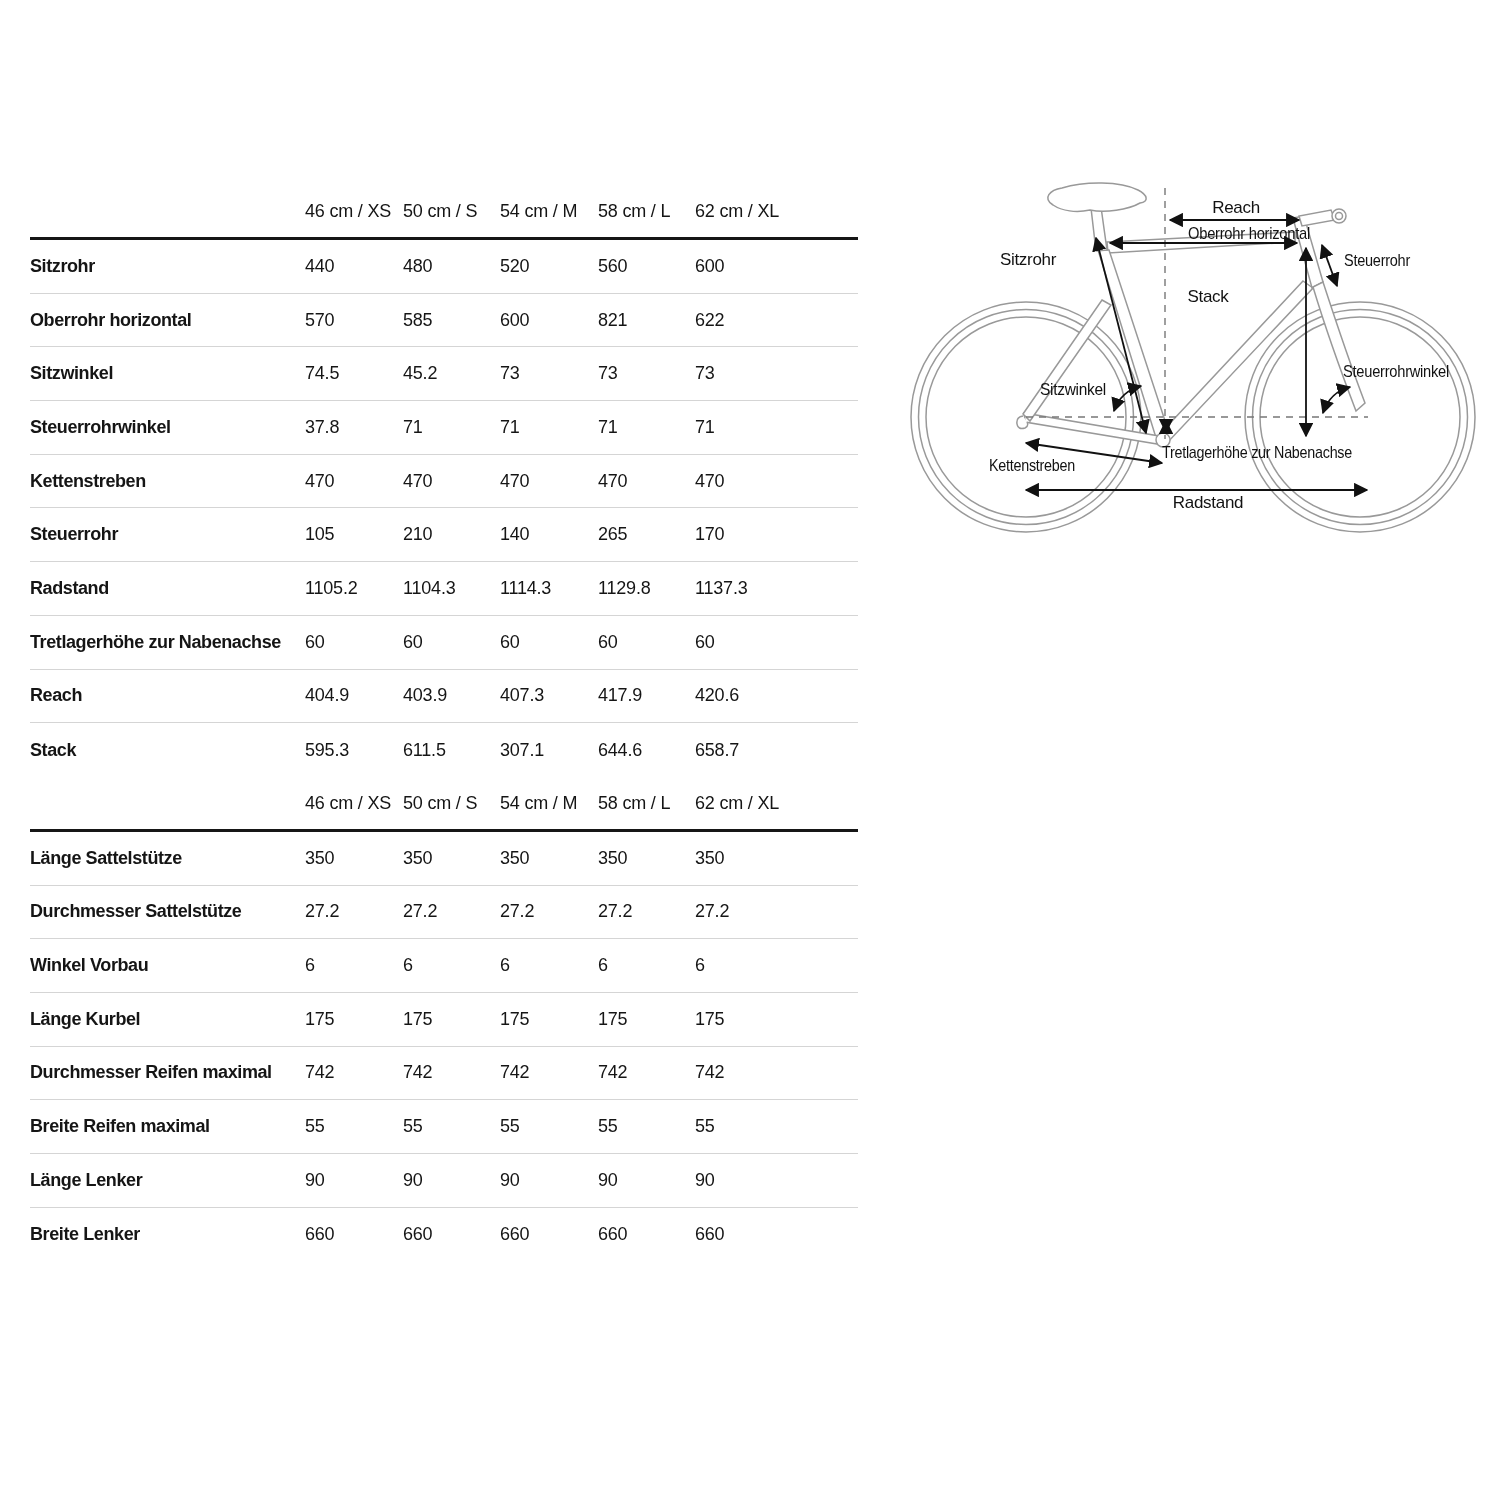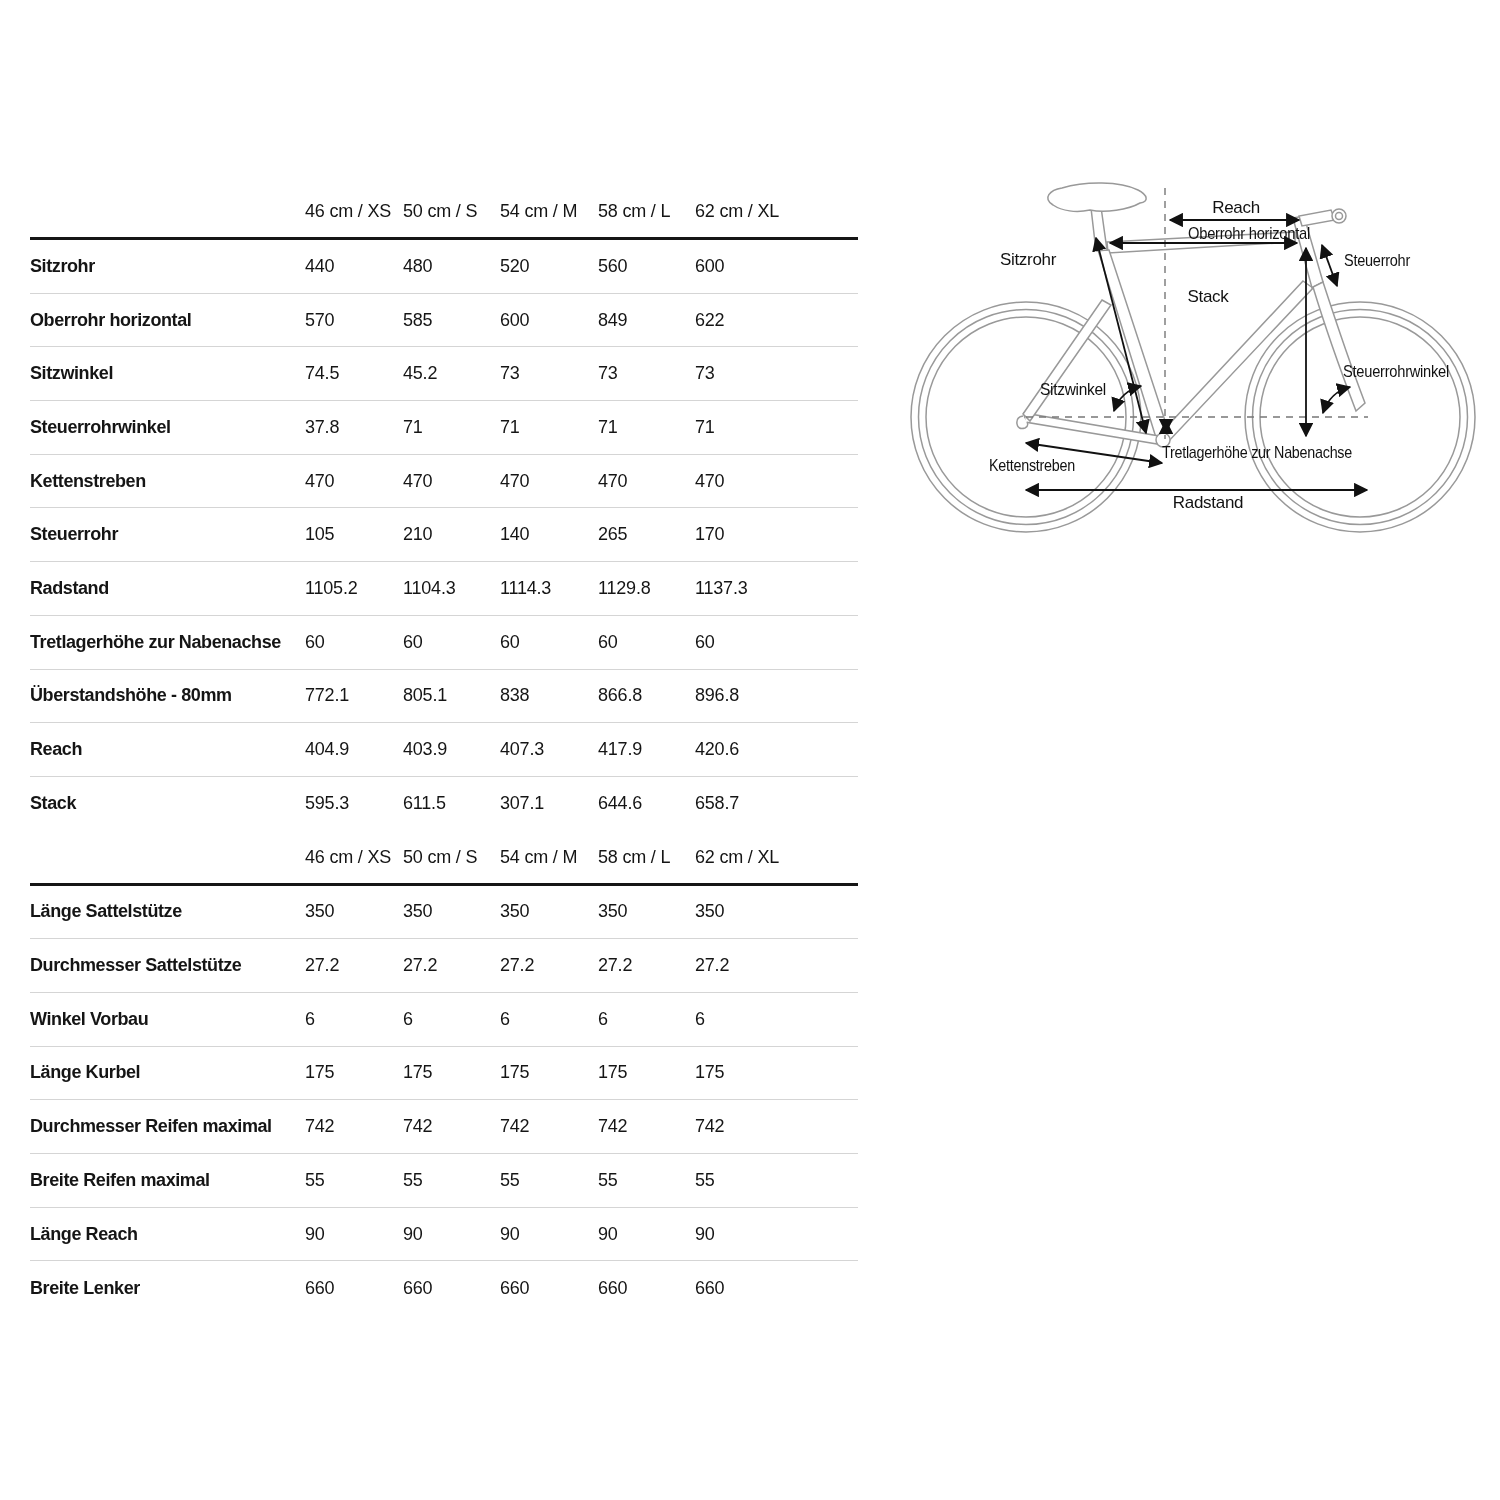--- a/index.html
+++ b/index.html
@@ -39,21 +39,21 @@
           <div class="t-val">480</div>
           <div class="t-val">520</div>
           <div class="t-val">560</div>
           <div class="t-val">600</div>
         </div>
         <div class="t-row">
           <div class="t-label">Oberrohr horizontal</div>
           <div class="t-val">570</div>
           <div class="t-val">585</div>
           <div class="t-val">600</div>
-          <div class="t-val">849</div>
+          <div class="t-val">821</div>
           <div class="t-val">622</div>
         </div>
         <div class="t-row">
           <div class="t-label">Sitzwinkel</div>
           <div class="t-val">74.5</div>
           <div class="t-val">45.2</div>
           <div class="t-val">73</div>
           <div class="t-val">73</div>
           <div class="t-val">73</div>
         </div>
@@ -89,28 +89,20 @@
           <div class="t-val">1129.8</div>
           <div class="t-val">1137.3</div>
         </div>
         <div class="t-row">
           <div class="t-label">Tretlagerhöhe zur Nabenachse</div>
           <div class="t-val">60</div>
           <div class="t-val">60</div>
           <div class="t-val">60</div>
           <div class="t-val">60</div>
           <div class="t-val">60</div>
-        </div>
-        <div class="t-row">
-          <div class="t-label">Überstandshöhe - 80mm</div>
-          <div class="t-val">772.1</div>
-          <div class="t-val">805.1</div>
-          <div class="t-val">838</div>
-          <div class="t-val">866.8</div>
-          <div class="t-val">896.8</div>
         </div>
         <div class="t-row">
           <div class="t-label">Reach</div>
           <div class="t-val">404.9</div>
           <div class="t-val">403.9</div>
           <div class="t-val">407.3</div>
           <div class="t-val">417.9</div>
           <div class="t-val">420.6</div>
         </div>
         <div class="t-row last">
@@ -174,21 +166,21 @@
         </div>
         <div class="t-row">
           <div class="t-label">Breite Reifen maximal</div>
           <div class="t-val">55</div>
           <div class="t-val">55</div>
           <div class="t-val">55</div>
           <div class="t-val">55</div>
           <div class="t-val">55</div>
         </div>
         <div class="t-row">
-          <div class="t-label">Länge Reach</div>
+          <div class="t-label">Länge Lenker</div>
           <div class="t-val">90</div>
           <div class="t-val">90</div>
           <div class="t-val">90</div>
           <div class="t-val">90</div>
           <div class="t-val">90</div>
         </div>
         <div class="t-row last">
           <div class="t-label">Breite Lenker</div>
           <div class="t-val">660</div>
           <div class="t-val">660</div>

